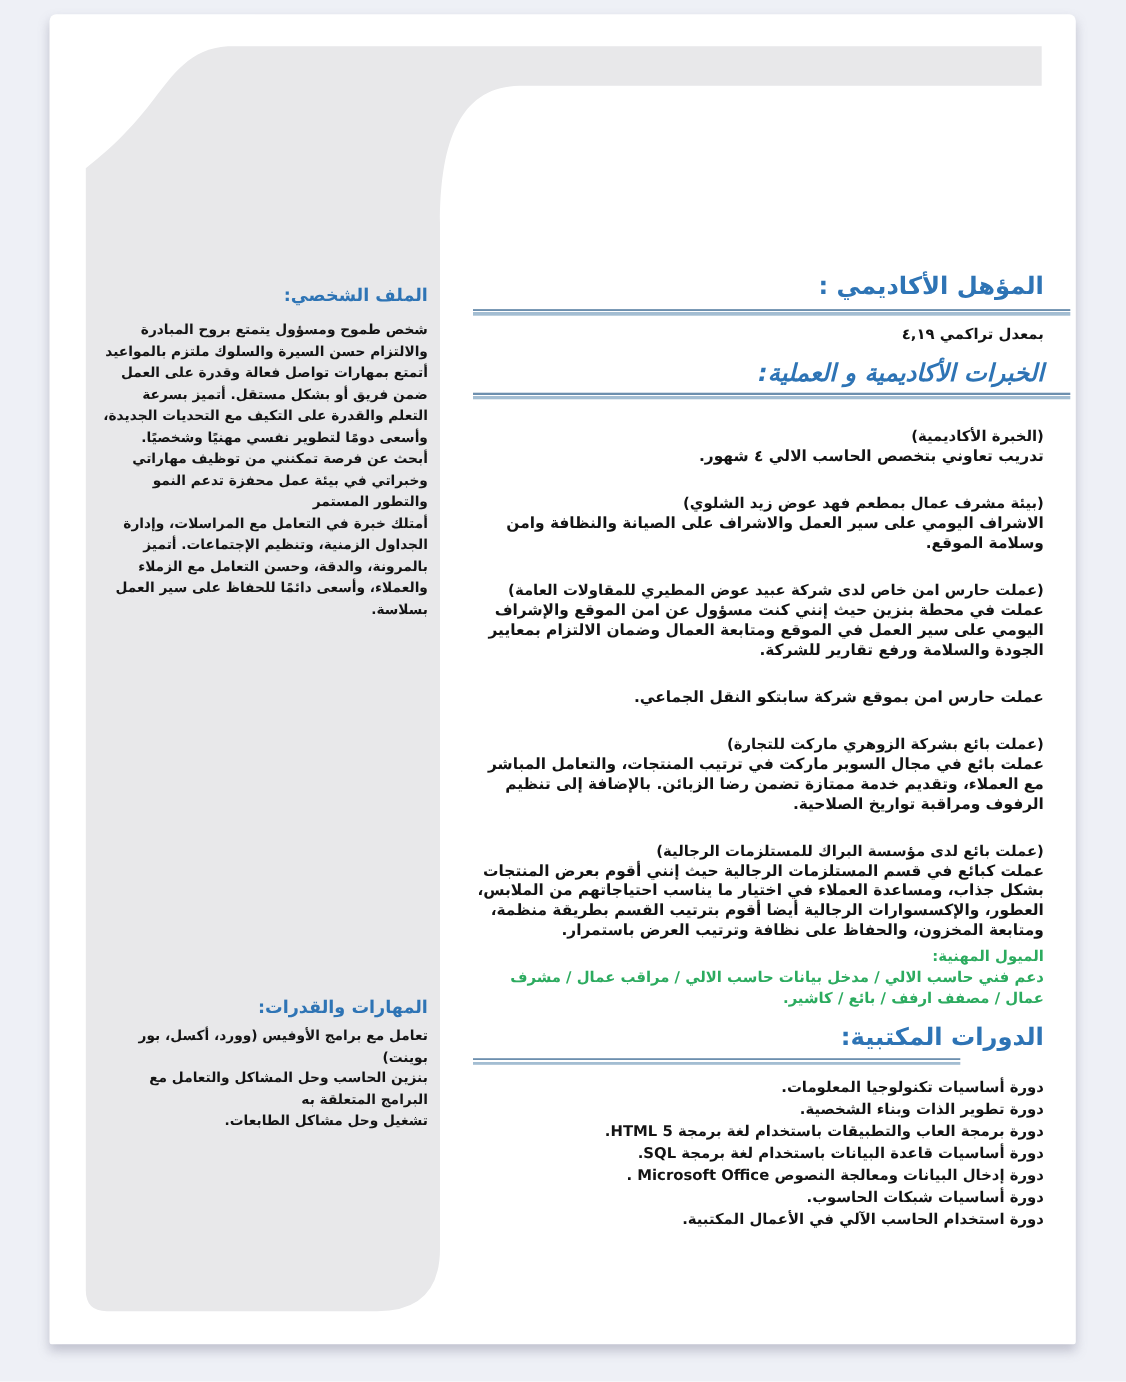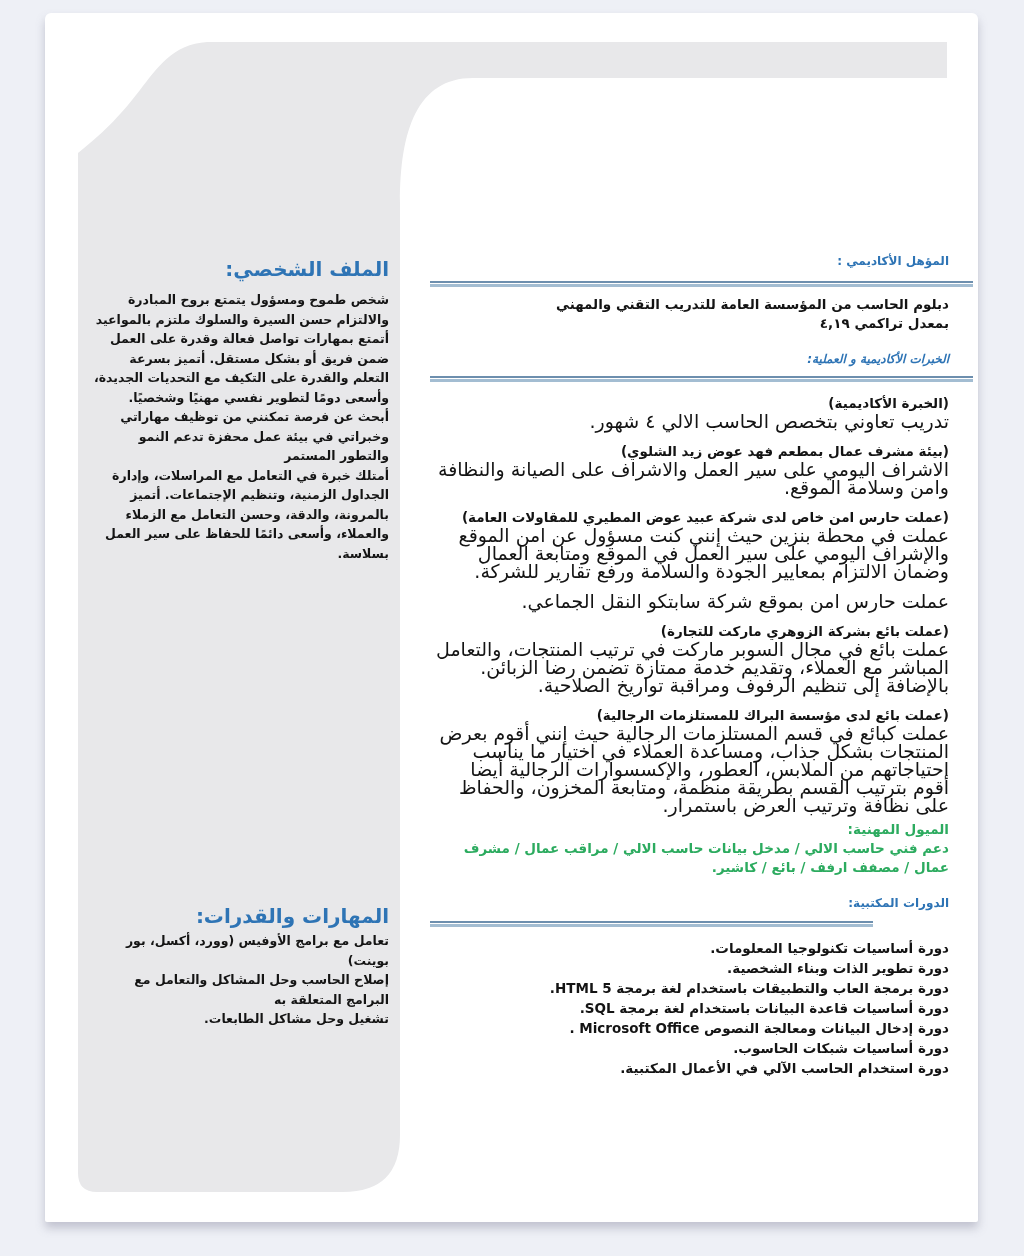--- a/index.html
+++ b/index.html
@@ -29,50 +29,50 @@
   
   .sidebar{
     position:absolute;left:48px;top:245px;width:296px;
     direction:rtl;text-align:right;color:var(--ink);
   }
   .sidebar-skills{
     position:absolute;left:48px;top:892px;width:296px;
     direction:rtl;text-align:right;color:var(--ink);
   }
   .side-heading{
-    color:var(--accent-blue);font-weight:bold;font-size:20px;line-height:22px;
+    color:var(--accent-blue);font-weight:bold;font-size:16px;line-height:22px;
     margin-bottom:10px;
   }
   .side-text{
     font-weight:bold;font-size:12.5px;line-height:19.5px;color:var(--ink);
   }
   .side-text + .side-text{margin-top:0;}
   
   .main{
     position:absolute;left:385px;top:236px;width:543px;
     direction:rtl;text-align:right;color:var(--ink);
   }
   .sec-heading{
-    color:var(--accent-blue);font-weight:bold;font-size:12px;line-height:24px;
+    color:var(--accent-blue);font-weight:bold;font-size:22px;line-height:24px;
     padding-left:0;padding-right:24px;
   }
   .rule{
     height:6px;
     background:linear-gradient(to bottom,var(--rule-dark) 0 2px,#ffffff 2px 3px,var(--rule-light) 3px 6px);
     margin-top:8px;
   }
   .rule.short{width:443px;margin-right:100px;}
   .qual{
     margin-top:8px;font-weight:bold;font-size:13.5px;line-height:19px;
     padding-right:24px;
   }
-  .exp-block{margin-top:12px;padding-right:24px;}
+  .exp-block{margin-top:25px;padding-right:24px;}
   .exp-block:first-of-type{margin-top:11px;}
   .exp-heading{font-weight:bold;font-size:13.5px;line-height:18px;}
-  .exp-body{font-weight:normal;font-size:19px;line-height:18px;}
+  .exp-body{font-weight:bold;font-size:14px;line-height:18px;}
   .interests{margin-top:6px;padding-right:24px;}
   .interests-heading{color:var(--accent-green);font-weight:bold;font-size:13.5px;line-height:19px;}
   .interests-body{color:var(--accent-green);font-weight:bold;font-size:13.5px;line-height:19px;}
   .courses-heading{margin-top:14px;}
   .courses-list{margin-top:11px;padding-right:24px;list-style:none;}
   .courses-list li{font-weight:bold;font-size:13.5px;line-height:20px;}
 </style>
 </head>
 <body>
 
@@ -95,30 +95,29 @@
 
   <div class="sidebar">
     <div class="side-heading">الملف الشخصي:</div>
     <div class="side-text">شخص طموح ومسؤول يتمتع بروح المبادرة والالتزام حسن السيرة والسلوك ملتزم بالمواعيد أتمتع بمهارات تواصل فعالة وقدرة على العمل ضمن فريق أو بشكل مستقل. أتميز بسرعة التعلم والقدرة على التكيف مع التحديات الجديدة، وأسعى دومًا لتطوير نفسي مهنيًا وشخصيًا. أبحث عن فرصة تمكنني من توظيف مهاراتي وخبراتي في بيئة عمل محفزة تدعم النمو والتطور المستمر</div>
     <div class="side-text">أمتلك خبرة في التعامل مع المراسلات، وإدارة الجداول الزمنية، وتنظيم الإجتماعات. أتميز بالمرونة، والدقة، وحسن التعامل مع الزملاء والعملاء، وأسعى دائمًا للحفاظ على سير العمل بسلاسة.</div>
   </div>
 
   <div class="sidebar-skills">
     <div class="side-heading" style="margin-bottom:4px;">المهارات والقدرات:</div>
     <div class="side-text">تعامل مع برامج الأوفيس (وورد، أكسل، بور بوينت)</div>
-    <div class="side-text">إصلاح الحاسب وحل المشاكل والتعامل مع البرامج المتعلقة به</div>
+    <div class="side-text">بنزين الحاسب وحل المشاكل والتعامل مع البرامج المتعلقة به</div>
     <div class="side-text">تشغيل وحل مشاكل الطابعات.</div>
   </div>
 
   <div class="main">
 
     <div class="sec-heading">المؤهل الأكاديمي :</div>
     <div class="rule"></div>
     <div class="qual">
-      <div>دبلوم الحاسب من المؤسسة العامة للتدريب التقني والمهني</div>
       <div>بمعدل تراكمي ٤,١٩</div>
     </div>
 
     <div class="sec-heading" style="margin-top:14px;font-style:italic;">الخبرات الأكاديمية و العملية:</div>
     <div class="rule" style="margin-top:5px;"></div>
 
     <div class="exp-block">
       <div class="exp-heading">(الخبرة الأكاديمية)</div>
       <div class="exp-body">تدريب تعاوني بتخصص الحاسب الالي ٤ شهور.</div>
     </div>

